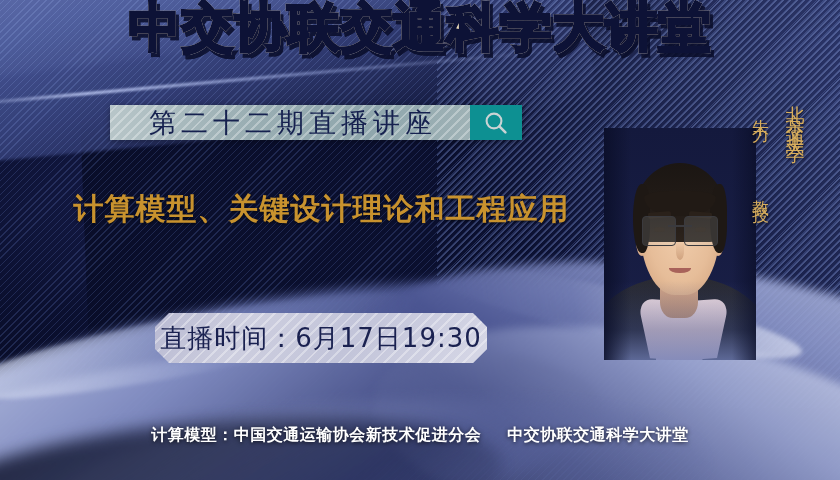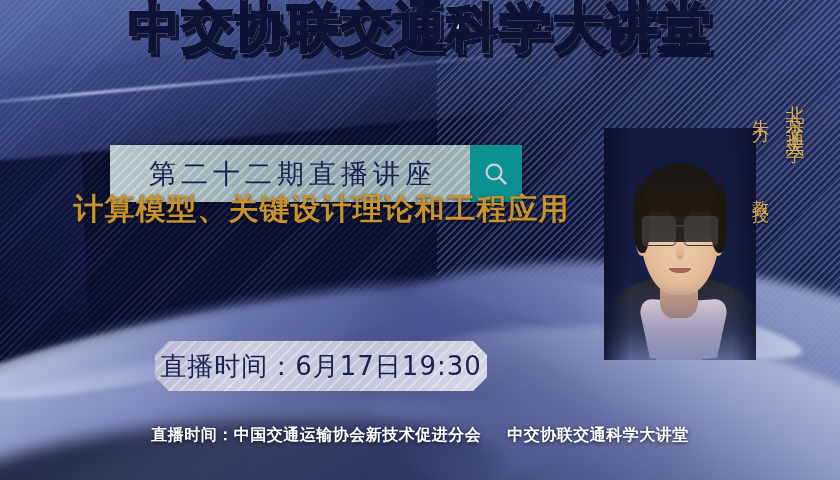--- a/index.html
+++ b/index.html
@@ -204,25 +204,24 @@
     filter: drop-shadow(3px 4px 0 rgba(8,12,40,.85));
     white-space: nowrap;
   }
 
   
   .sub-banner {
     position: absolute;
     left: 110px;
     top: 105px;
     width: 412px;
-    height: 57px;
+    height: 35px;
     display: flex;
     align-items: stretch;
     box-shadow: 0 1px 6px rgba(0,0,0,.35);
-    margin-top: 40px;
   }
   .sub-banner-body {
     flex: 1 1 auto;
     position: relative;
     background: linear-gradient(100deg, #b8c6c9 0%, #9aaeb3 38%, #8fa6ac 72%, #9fb2b6 100%);
     display: flex;
     align-items: center;
     justify-content: center;
     overflow: hidden;
   }
@@ -283,21 +282,20 @@
     width: 332px;
     height: 50px;
     display: flex;
     align-items: center;
     justify-content: center;
     background: linear-gradient(120deg, #b9bad2 0%, #cdcedf 28%, #c2c4d9 58%, #d6d7e6 100%);
     clip-path: polygon(14px 0, calc(100% - 14px) 0, 100% 14px, 100% calc(100% - 14px),
                        calc(100% - 14px) 100%, 14px 100%, 0 calc(100% - 14px), 0 14px);
     box-shadow: 0 2px 10px rgba(0,0,0,.4);
     overflow: hidden;
-    margin-top: 28px;
   }
   .time-banner::after {
     content: "";
     position: absolute; inset: 0;
     background-image: repeating-linear-gradient(
       -45deg,
       rgba(255,255,255,.34) 0px,
       rgba(255,255,255,.34) 2px,
       rgba(255,255,255,0) 2px,
       rgba(255,255,255,0) 8px
@@ -593,16 +591,16 @@
 
   <div class="time-banner">
     <span class="time-text">直播时间：6月17日19:30</span>
   </div>
 
   <div class="vcol vcol-name">朱力</div>
   <div class="vcol vcol-title">教授</div>
   <div class="vcol vcol-org">北京交通大学</div>
 
   <div class="footer">
-    <span>直播时间：</span><span>中国交通运输协会新技术促进分会</span><span class="gap"></span><span>中交协联交通科学大讲堂</span>
+    <span>计算模型：</span><span>中国交通运输协会新技术促进分会</span><span class="gap"></span><span>中交协联交通科学大讲堂</span>
   </div>
 
 </div>
 
 </body></html>

